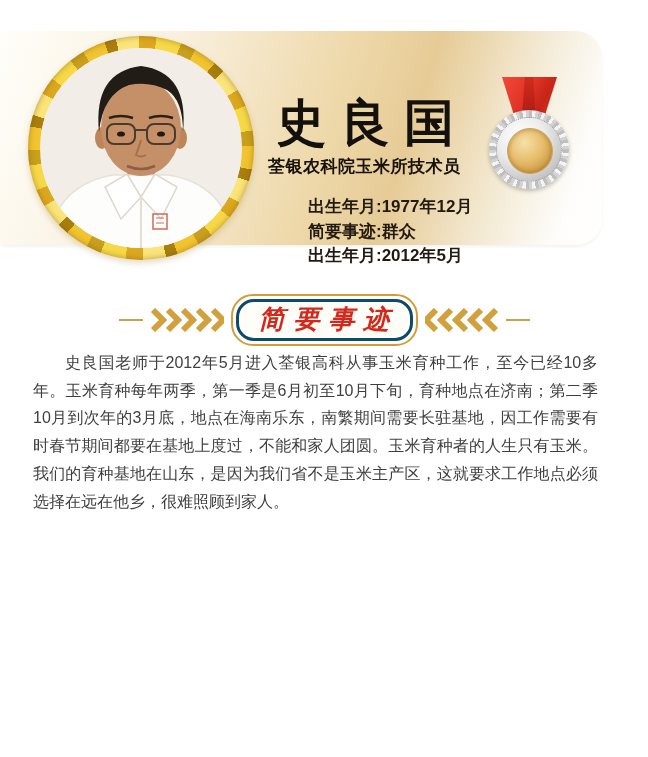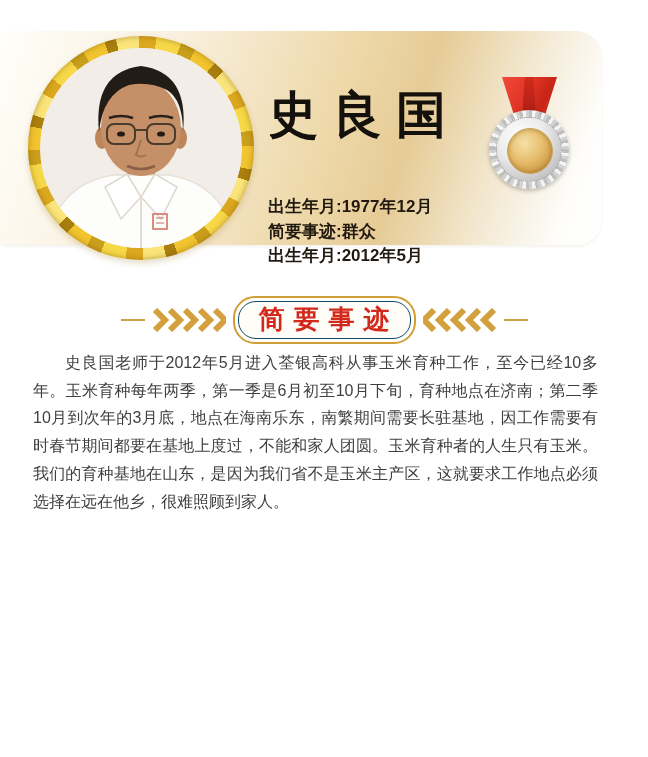--- a/index.html
+++ b/index.html
@@ -11,28 +11,28 @@
     border-radius:6px 26px 26px 6px;
     background:linear-gradient(108deg,#fffef9 0%,#f9f1e0 26%,#eed8a9 54%,#e6cb96 66%,#f4ebd6 82%,#fefdfb 93%,#ffffff 100%);
     box-shadow:0 2px 3px rgba(120,100,60,0.08);}
 
   .photo-ring{position:absolute;left:28px;top:36px;width:226px;height:224px;border-radius:50%;
     background:repeating-conic-gradient(from 8deg,#f7d948 0 13deg,#c99f1c 13deg 21deg,#f2c42f 21deg 33deg,#a97f0e 33deg 39deg,#fbe57a 39deg 51deg,#dca81f 51deg 60deg);
     box-shadow:0 3px 6px rgba(150,110,20,0.25), inset 0 0 6px rgba(120,80,0,0.5);}
   .photo{position:absolute;inset:12px;border-radius:50%;overflow:hidden;background:#f2eee7;}
   .photo svg{display:block;width:100%;height:100%;}
 
-  .name{position:absolute;left:268px;top:56px;margin:0;
+  .name{position:absolute;left:268px;top:56px;margin:8px;
     font-family:"DejaVu Serif",serif;font-weight:700;font-size:50px;line-height:56px;
     letter-spacing:14px;color:#14110d;white-space:nowrap;}
   .role{position:absolute;left:268px;top:124px;font-size:17px;font-weight:700;
     letter-spacing:0.5px;color:#17110a;white-space:nowrap;}
   .info{position:absolute;left:268px;top:164px;font-size:17px;font-weight:700;
     line-height:24.5px;color:#221a10;}
-  .info div{white-space:nowrap;}
+  .info div{white-space:nowrap;margin-left:40px;}
 
   
   .medal{position:absolute;left:489px;top:46px;width:80px;height:112px;}
   .ribbon{position:absolute;left:13px;top:0;width:55px;height:42px;
     clip-path:polygon(0 0,100% 0,76% 100%,24% 100%);
     background:linear-gradient(120deg,#f2493a 0%,#e23527 40%,#c62517 70%,#e8392b 100%);}
   .ribbon-fold{position:absolute;left:33px;top:0;width:14px;height:42px;
     clip-path:polygon(20% 0,80% 0,100% 100%,0 100%);
     background:linear-gradient(180deg,#d12b1d,#a91d12);}
   .disc{position:absolute;left:0;top:33px;width:80px;height:79px;border-radius:50%;
@@ -44,38 +44,39 @@
   .gold-core{position:absolute;left:50%;top:50%;width:44px;height:44px;margin:-22px 0 0 -22px;
     border-radius:50%;
     background:radial-gradient(circle at 38% 32%,#f6e0a8 0%,#e6bd6c 45%,#cf9c48 75%,#b8863a 100%);
     border:1px solid #caa156;box-shadow:inset 0 0 4px rgba(120,80,10,.5);}
 
   
   .section-header{position:absolute;left:0;top:298px;width:648px;height:44px;
     display:flex;align-items:center;justify-content:center;gap:7px;}
   .rule{width:24px;height:2px;background:#c9a14a;}
   .pill{border:2px solid #cf9e39;border-radius:22px;padding:3px;background:#fffdf7;}
-  .pill-inner{border:1px solid #0c4a6e;border-radius:18px;padding:3px 20px 5px 20px;}
+  .pill-inner{border:3px solid #0c4a6e;border-radius:18px;padding:3px 20px 5px 20px;font-style:italic;}
   .section-title{font-size:26px;line-height:28px;font-weight:700;color:#d3291d;
     letter-spacing:9px;margin-right:-9px;white-space:nowrap;}
 
   
   .article{position:absolute;left:33px;top:349px;width:565px;
     font-size:16px;line-height:27.7px;color:#3f3f3f;font-weight:500;
     text-align:justify;text-justify:inter-ideograph;}
   .article p{margin:0;text-indent:2em;}
 </style>
 </head>
 <body>
 
 <div class="page">
 
   <section class="profile-card">
 
     <h1 class="name">史良国</h1>
+    <div class="role">荃银农科院玉米所技术员</div>
 
     <div class="info">
       <div>出生年月:1977年12月</div>
       <div>简要事迹:群众</div>
       <div>出生年月:2012年5月</div>
     </div>
 
     <div class="medal">
       <div class="ribbon"></div>
       <div class="ribbon-fold"></div>

